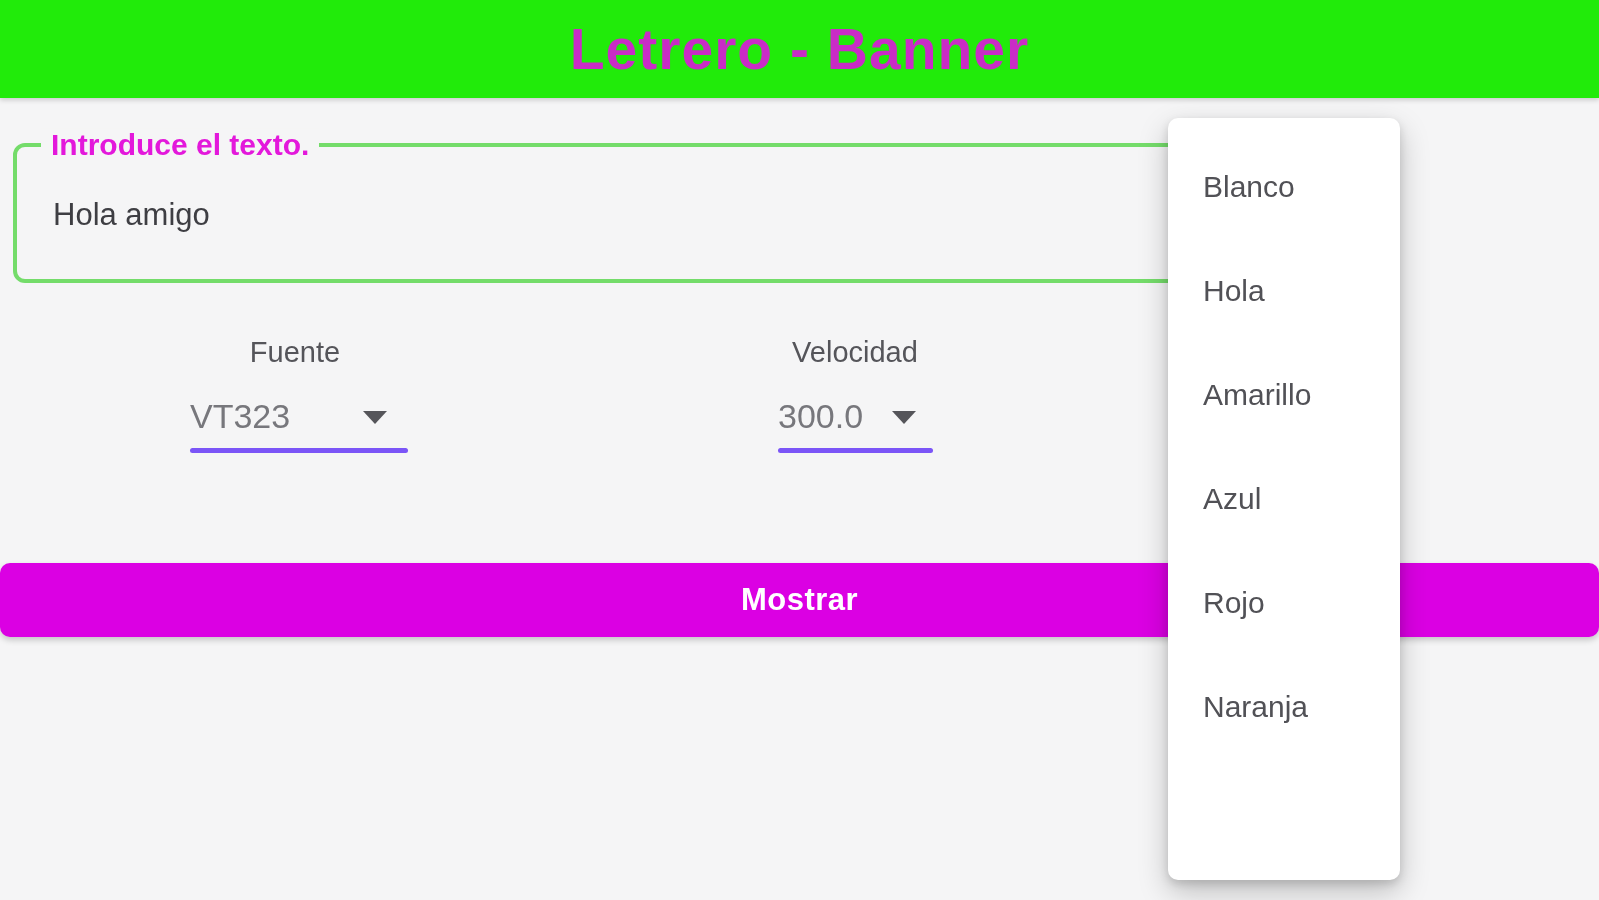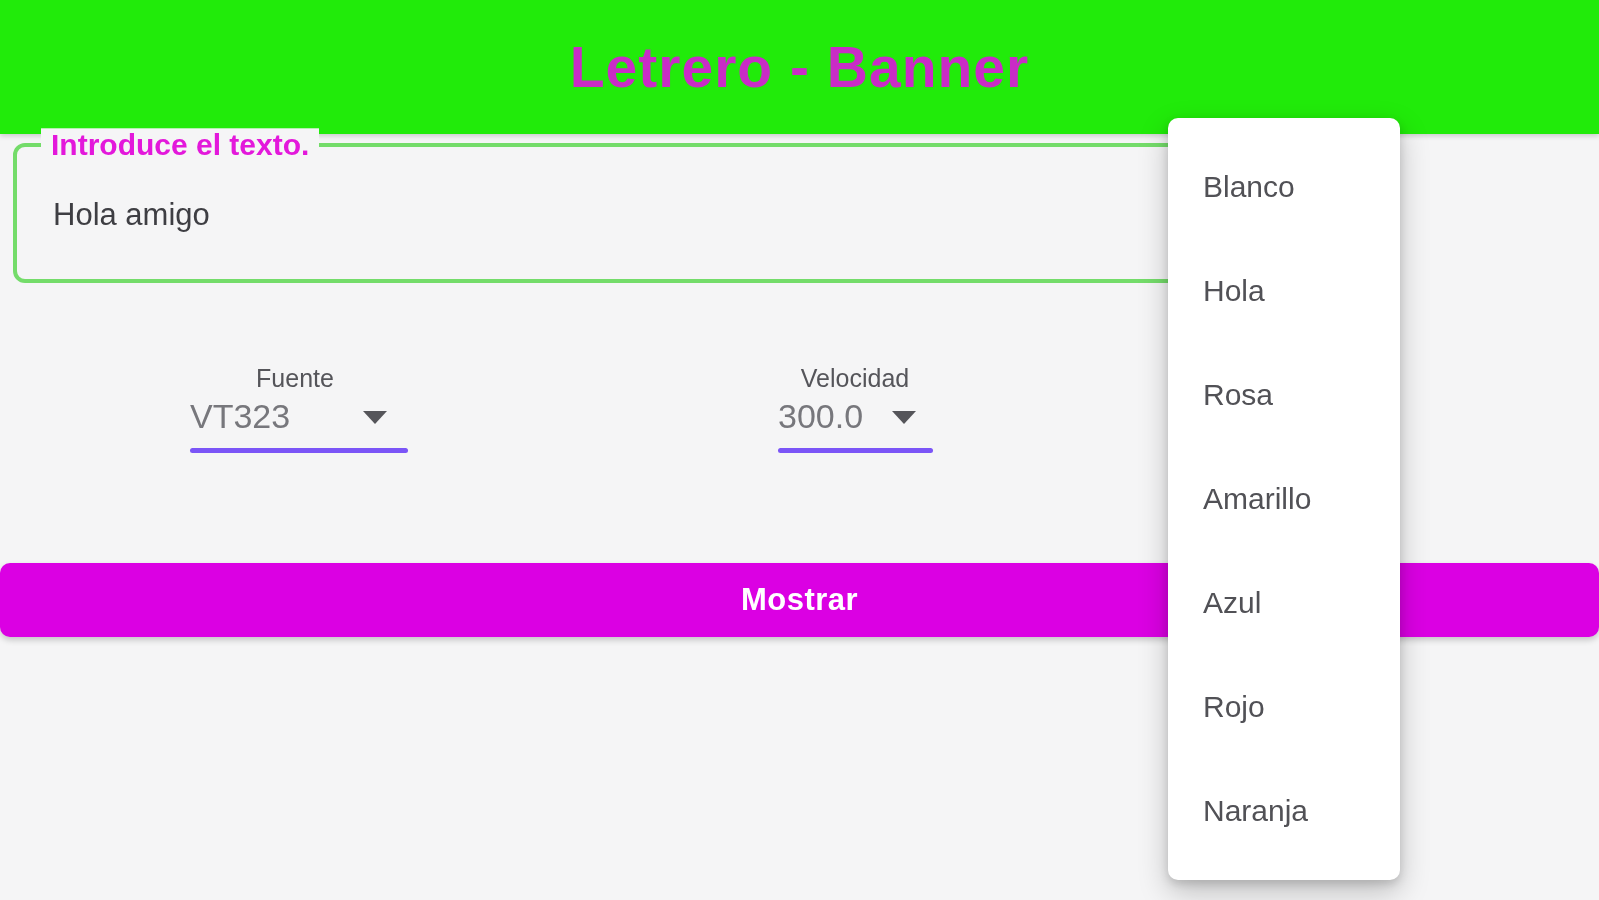--- a/index.html
+++ b/index.html
@@ -23,21 +23,21 @@
     background:var(--page-background);
   }
   .stage{
     position:relative;
     width:1599px;height:900px;
     background:var(--page-background);
     overflow:hidden;
   }
   
   .appbar{
-    position:absolute;left:0;top:0;width:1599px;height:134px;
+    position:absolute;left:0;top:0;width:1599px;height:98px;
     background:var(--header-green);
     display:flex;align-items:center;justify-content:center;
     box-shadow:0 2px 5px rgba(0,0,0,0.18);
     z-index:1;
   }
   .appbar-title{
     color:var(--title-magenta);
     font-size:57px;font-weight:bold;
     letter-spacing:1px;
   }
@@ -65,22 +65,21 @@
     font-size:31px;
   }
   
   .control{position:absolute;top:323px;width:560px;height:140px;z-index:2;}
   .control.fuente{left:15px;}
   .control.velocidad{left:575px;}
   .control-label{
     position:absolute;top:13px;left:0;width:100%;
     text-align:center;
     color:var(--label-gray);
-    font-size:25px;
-    margin-top:28px;
+    font-size:29px;
   }
   .dd{position:absolute;top:74px;}
   .fuente .dd{left:175px;width:218px;}
   .velocidad .dd{left:203px;width:155px;}
   .dd-value{
     position:absolute;left:0;top:0;
     color:var(--value-gray);
     font-size:34px;
   }
   .dd-arrow{
@@ -169,23 +168,20 @@
   <div class="color-menu">
 
       <div class="color-menu-item">
         <span>Blanco</span>
       </div>
 
       <div class="color-menu-item">
         <span>Hola</span>
       </div>
 
-      <div class="color-menu-item">
-        <span>Rosa</span>
-      </div>
 
       <div class="color-menu-item">
         <span>Amarillo</span>
       </div>
 
       <div class="color-menu-item">
         <span>Azul</span>
       </div>
 
       <div class="color-menu-item">

